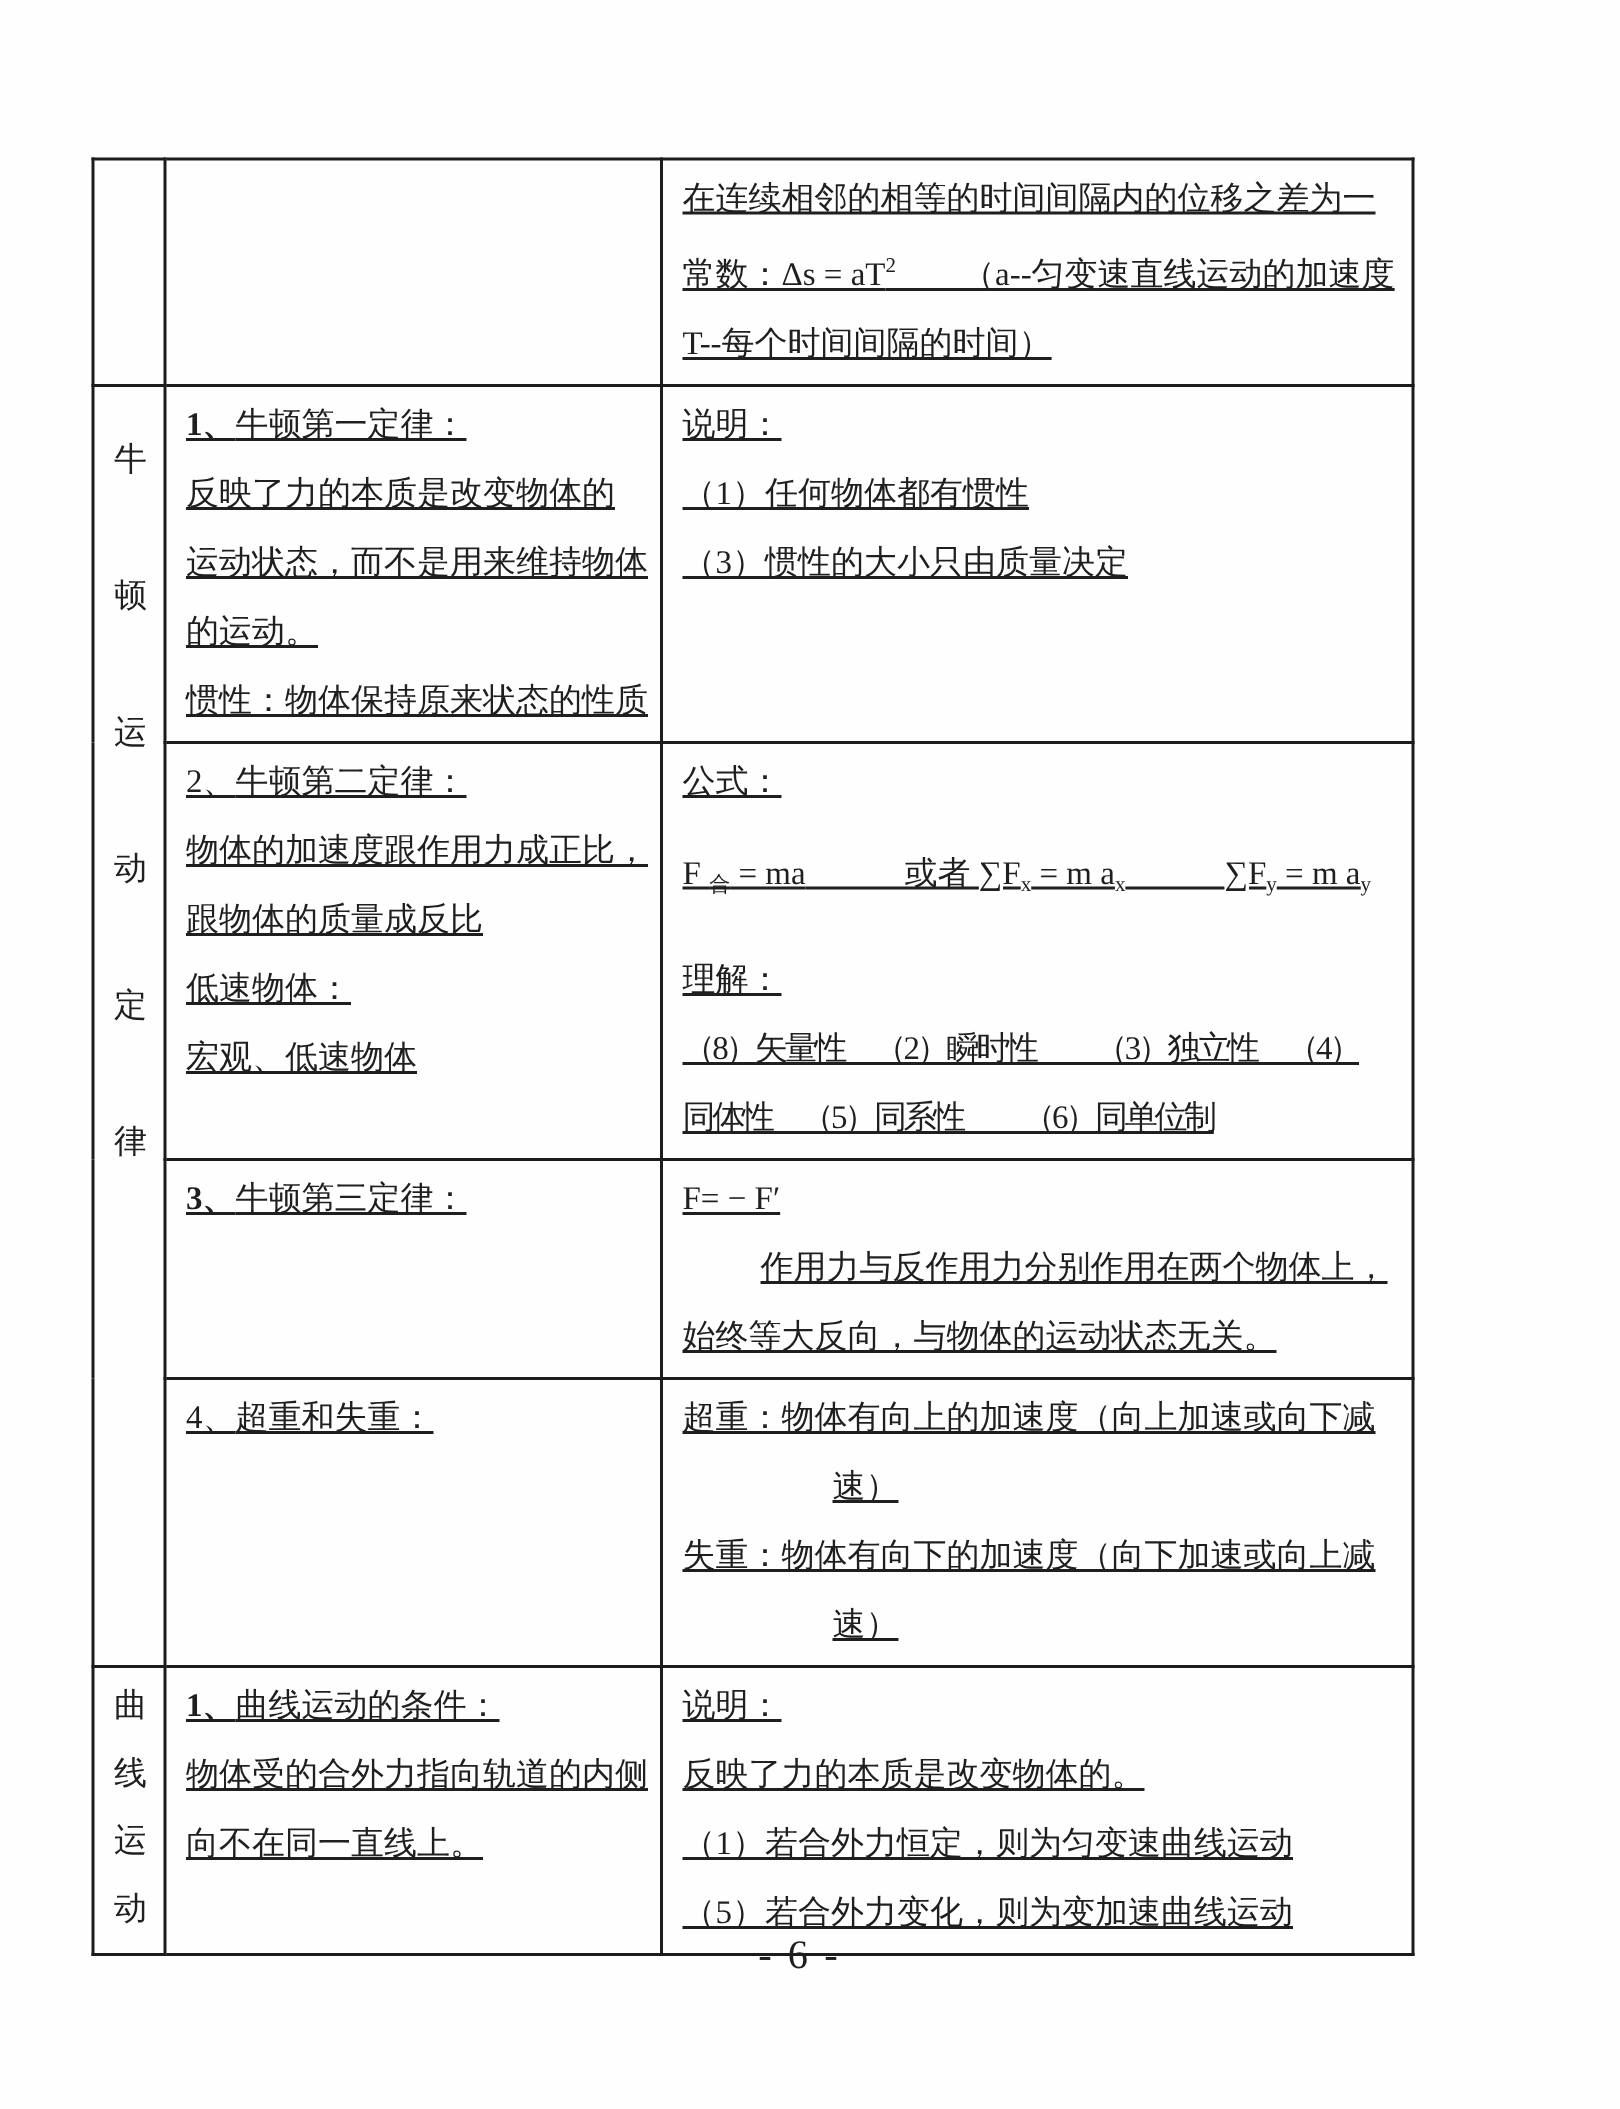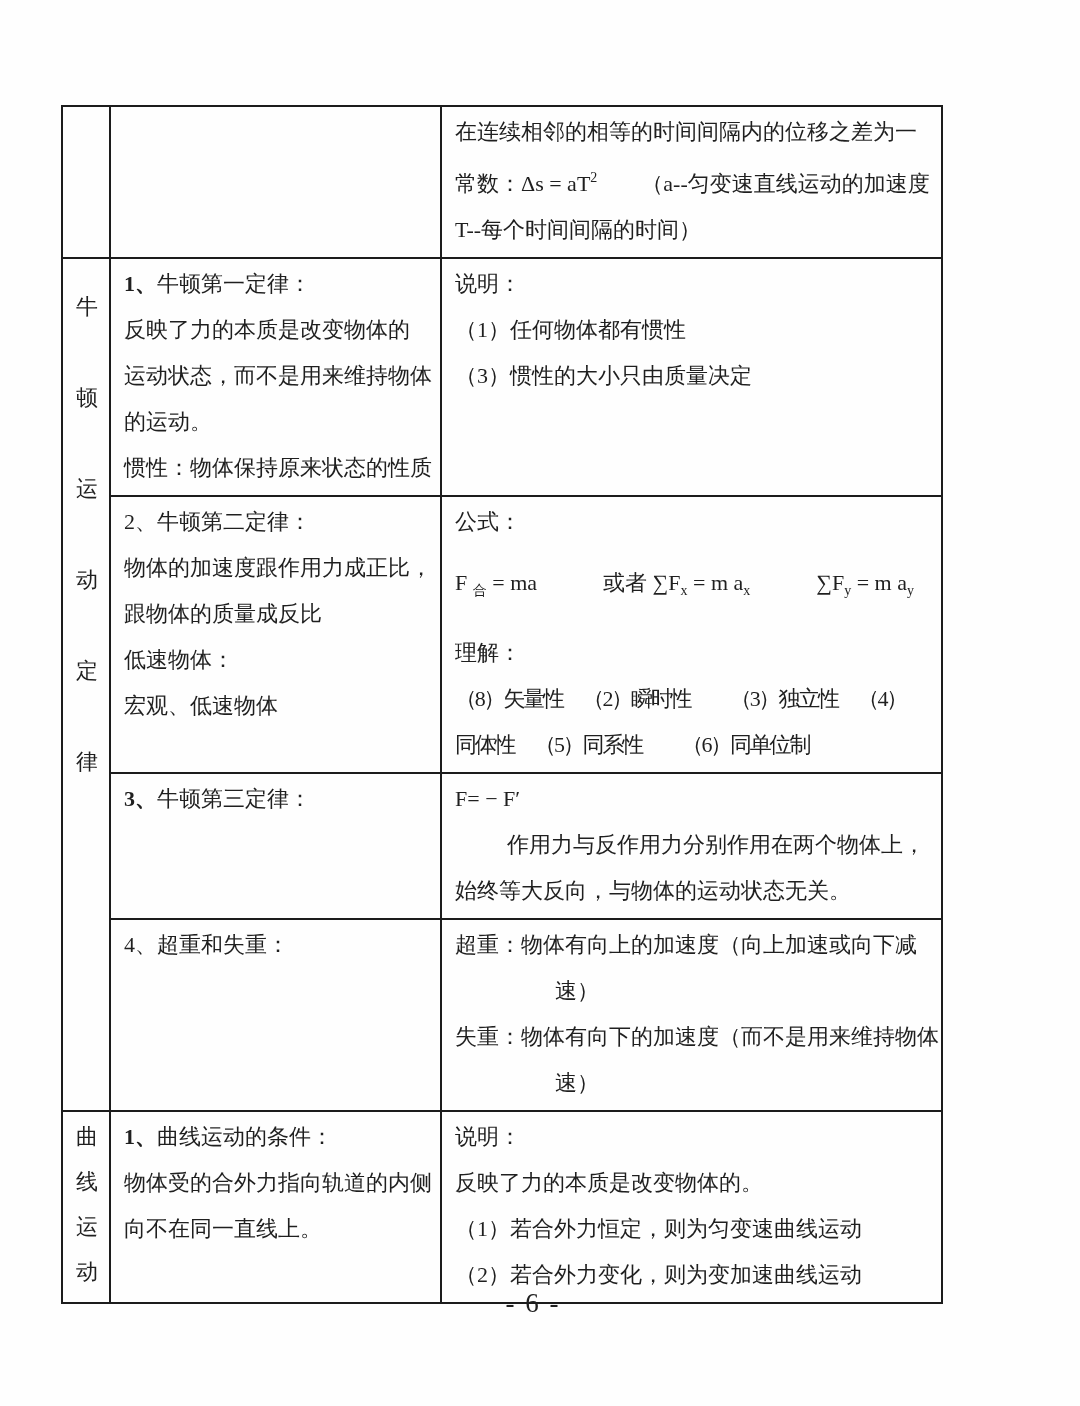--- a/index.html
+++ b/index.html
@@ -25,21 +25,21 @@
     line-height:46px;
     overflow:hidden;
   }
   td.c1 { vertical-align:middle; text-align:center; padding:0; }
   td.c3 { padding-left:14px; }
 
   .vlabel span { display:block; text-align:center; }
   .vlabel-newton span { line-height:91px; }
   .vlabel-curve  span { line-height:45px; }
 
-  .ln { white-space:nowrap; }
+  .ln { white-space:nowrap;text-decoration:underline; }
   .num-bold .num { font-weight:bold; }
   .indent2 { padding-left:52px; }
   .indent4 { padding-left:100px; }
   .tight { letter-spacing:-2.2px; }
   .formula { margin:15px 0 16px 0; }
   .sub { font-size:14px; vertical-align:-5px; }
   .sup { font-size:14px; vertical-align:9px; }
 
   .footer {
     position:absolute; left:0; top:1288px; width:1066px;
@@ -126,21 +126,21 @@
     </td>
   </tr>
 
   <tr style="height:185px">
     <td class="c2">
       <div class="ln"><span class="num">4、</span><span>超重和失重：</span></div>
     </td>
     <td class="c3">
       <div class="ln">超重：物体有向上的加速度（向上加速或向下减</div>
       <div class="ln indent4">速）</div>
-      <div class="ln">失重：物体有向下的加速度（而不是用来维持物体</div>
+      <div class="ln">失重：物体有向下的加速度（向下加速或向上减</div>
       <div class="ln indent4">速）</div>
     </td>
   </tr>
 
   <tr style="height:184px">
     <td class="c1">
       <div class="vlabel vlabel-curve">
         <span>曲</span>
         <span>线</span>
         <span>运</span>
@@ -149,21 +149,21 @@
     </td>
     <td class="c2">
       <div class="ln num-bold"><span class="num">1、</span><span>曲线运动的条件：</span></div>
       <div class="ln">物体受的合外力指向轨道的内侧</div>
       <div class="ln">向不在同一直线上。</div>
     </td>
     <td class="c3">
       <div class="ln">说明：</div>
       <div class="ln">反映了力的本质是改变物体的。</div>
       <div class="ln">（1）若合外力恒定，则为匀变速曲线运动</div>
-      <div class="ln">（2）若合外力变化，则为变加速曲线运动</div>
+      <div class="ln">（5）若合外力变化，则为变加速曲线运动</div>
     </td>
   </tr>
 </tbody>
     </table>
 
 <div class="footer">- 6 -</div>
 
 </div>
 
 </body></html>

